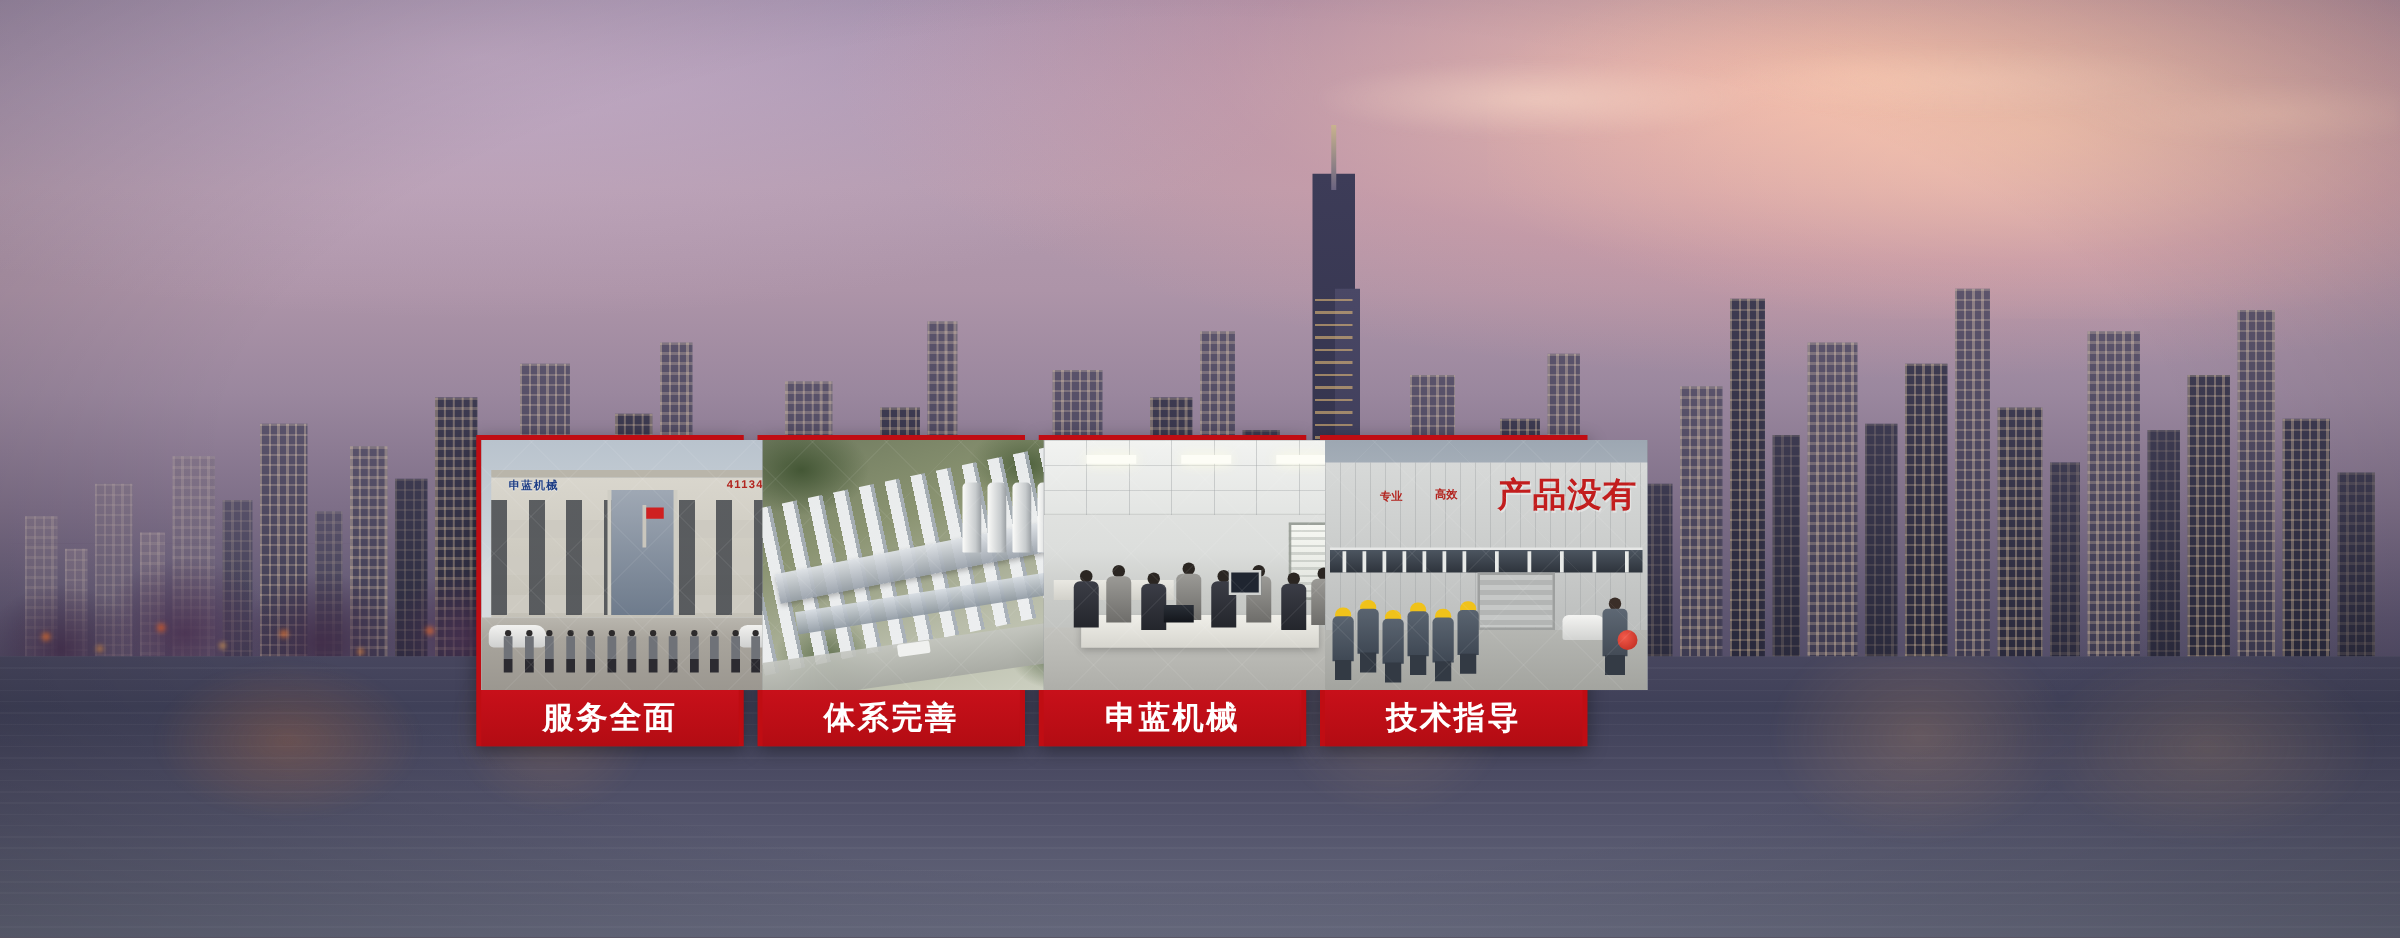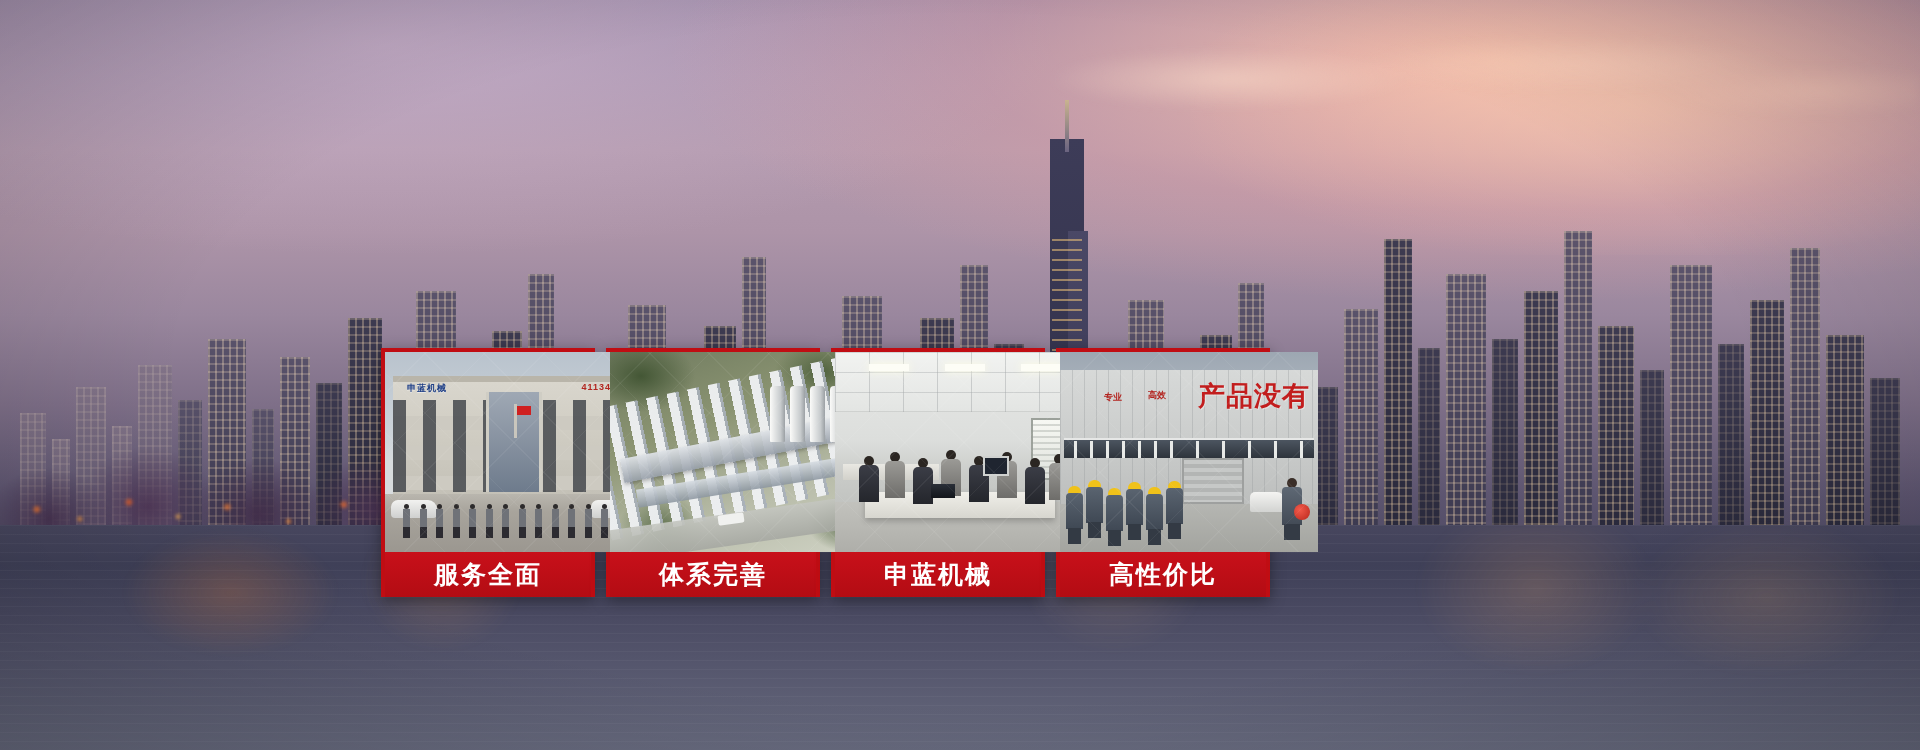--- a/index.html
+++ b/index.html
@@ -732,17 +732,17 @@
             </span>
         </div>
         <div class="c4-mgr">
             <span class="h"></span>
             <span class="b"></span>
             <span class="g"></span>
           </div>
         <div class="c4-helmet-hand"></div>
         <div class="wm"></div>
       </div>
-      <div class="card-label">高性价比</div>
+      <div class="card-label">技术指导</div>
     </div>
 
   </div>
 </div>
 
 </body></html>

